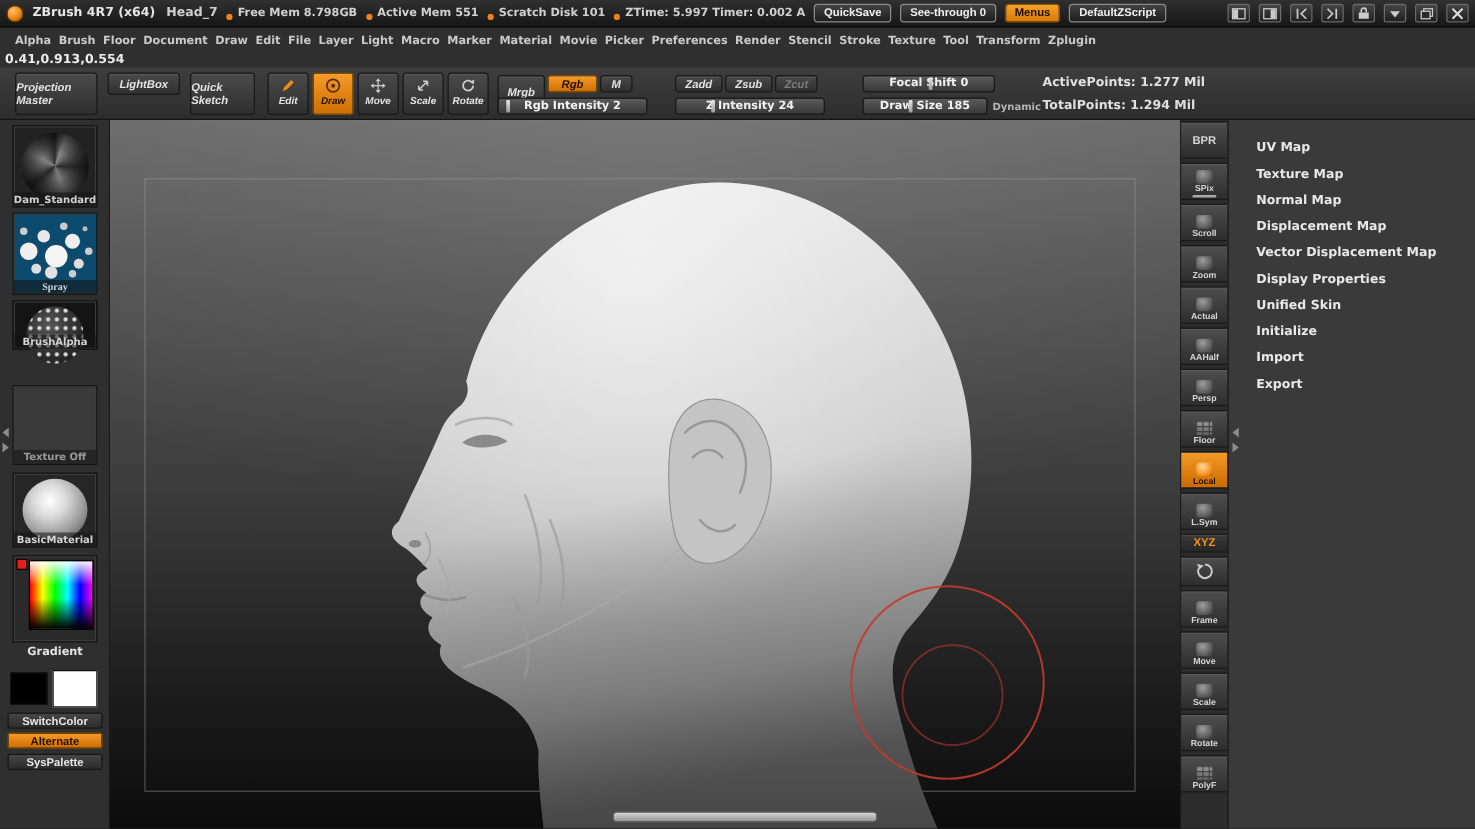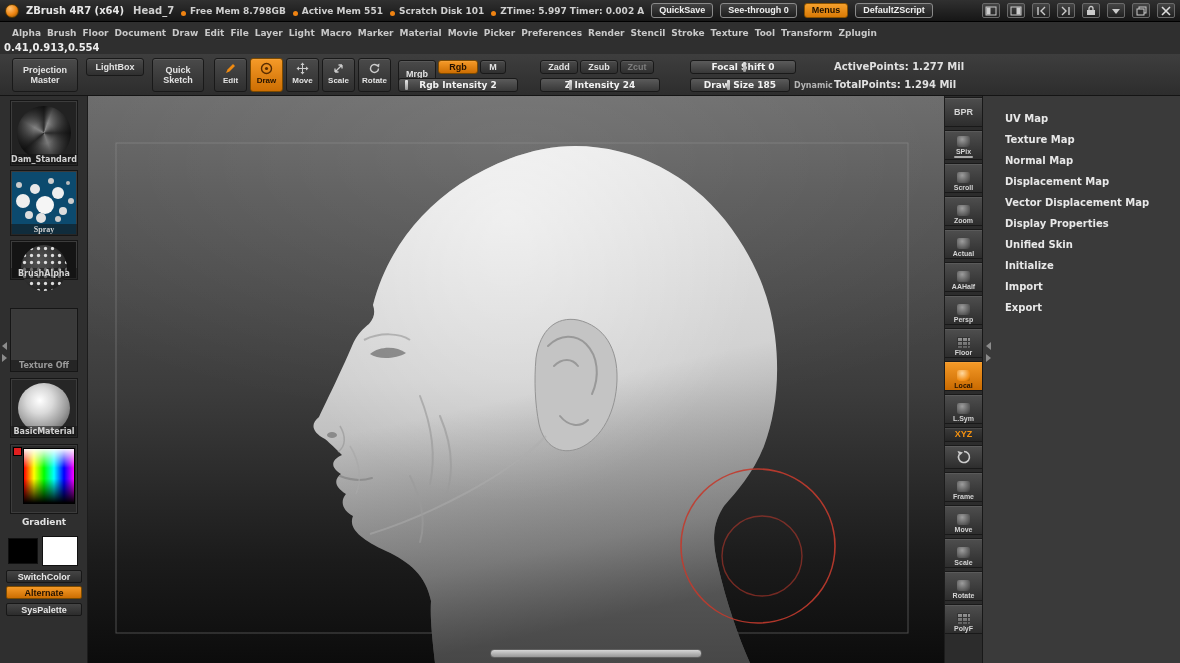--- a/index.html
+++ b/index.html
@@ -19,21 +19,21 @@
   .tb-ico svg { display:block; }
   .tb-spacer { flex:1; }
 
   
   .menu-bar { position:absolute; top:23px; left:0; width:880px; height:19px; display:flex; align-items:center; gap:6px; padding:0 12px; font-size:9px; font-weight:bold; color:#c9c9c9; overflow:hidden; white-space:nowrap; }
 
   .coords { position:absolute; top:42px; left:4px; font-size:10px; font-weight:bold; color:#ededed; }
 
   
   .shelf { position:absolute; top:54px; left:0; width:1180px; height:42px; background:linear-gradient(#3e3e3e,#2d2d2d); border-bottom:1px solid #141414; }
-  .sbtn { position:absolute; background:linear-gradient(#4a4a4a,#2f2f2f); border:1px solid #191919; border-radius:3px; color:#e2e2e2; font-size:9px; font-weight:bold; display:flex; align-items:center; justify-content:center; text-align:center; line-height:1.15; box-shadow:inset 0 1px rgba(255,255,255,.08); }
+  .sbtn { position:absolute; background:linear-gradient(#4a4a4a,#2f2f2f); border:1px solid #191919; border-radius:3px; color:#e2e2e2; font-size:9px; font-weight:bold; display:flex; align-items:center; justify-content:center; text-align:left; line-height:1.15; box-shadow:inset 0 1px rgba(255,255,255,.08);font-style:italic; }
   .modebtn { flex-direction:column; gap:1px; padding-top:3px; justify-content:flex-start; font-size:8px; }
   .modebtn svg { display:block; }
   .sbtn.orange, .modebtn.on { background:linear-gradient(#f59a28,#cd6e02); border-color:#7c4a00; color:#241200; }
   .sbtn.dim { color:#7d7d7d; }
   .slider { position:absolute; height:14px; background:linear-gradient(#5b5b5b,#383838); border:1px solid #191919; border-radius:3px; font-size:9px; font-weight:bold; color:#f2f2f2; text-align:center; line-height:12px; }
   .slider .ind { position:absolute; top:1px; bottom:1px; width:3px; background:linear-gradient(#e8e8e8,#9a9a9a); border-radius:1px; }
   .shelf-text { position:absolute; font-size:10px; font-weight:bold; color:#e0e0e0; white-space:nowrap; }
   .dynamic-label { position:absolute; font-size:8px; color:#b5b5b5; font-weight:bold; }
 
   

